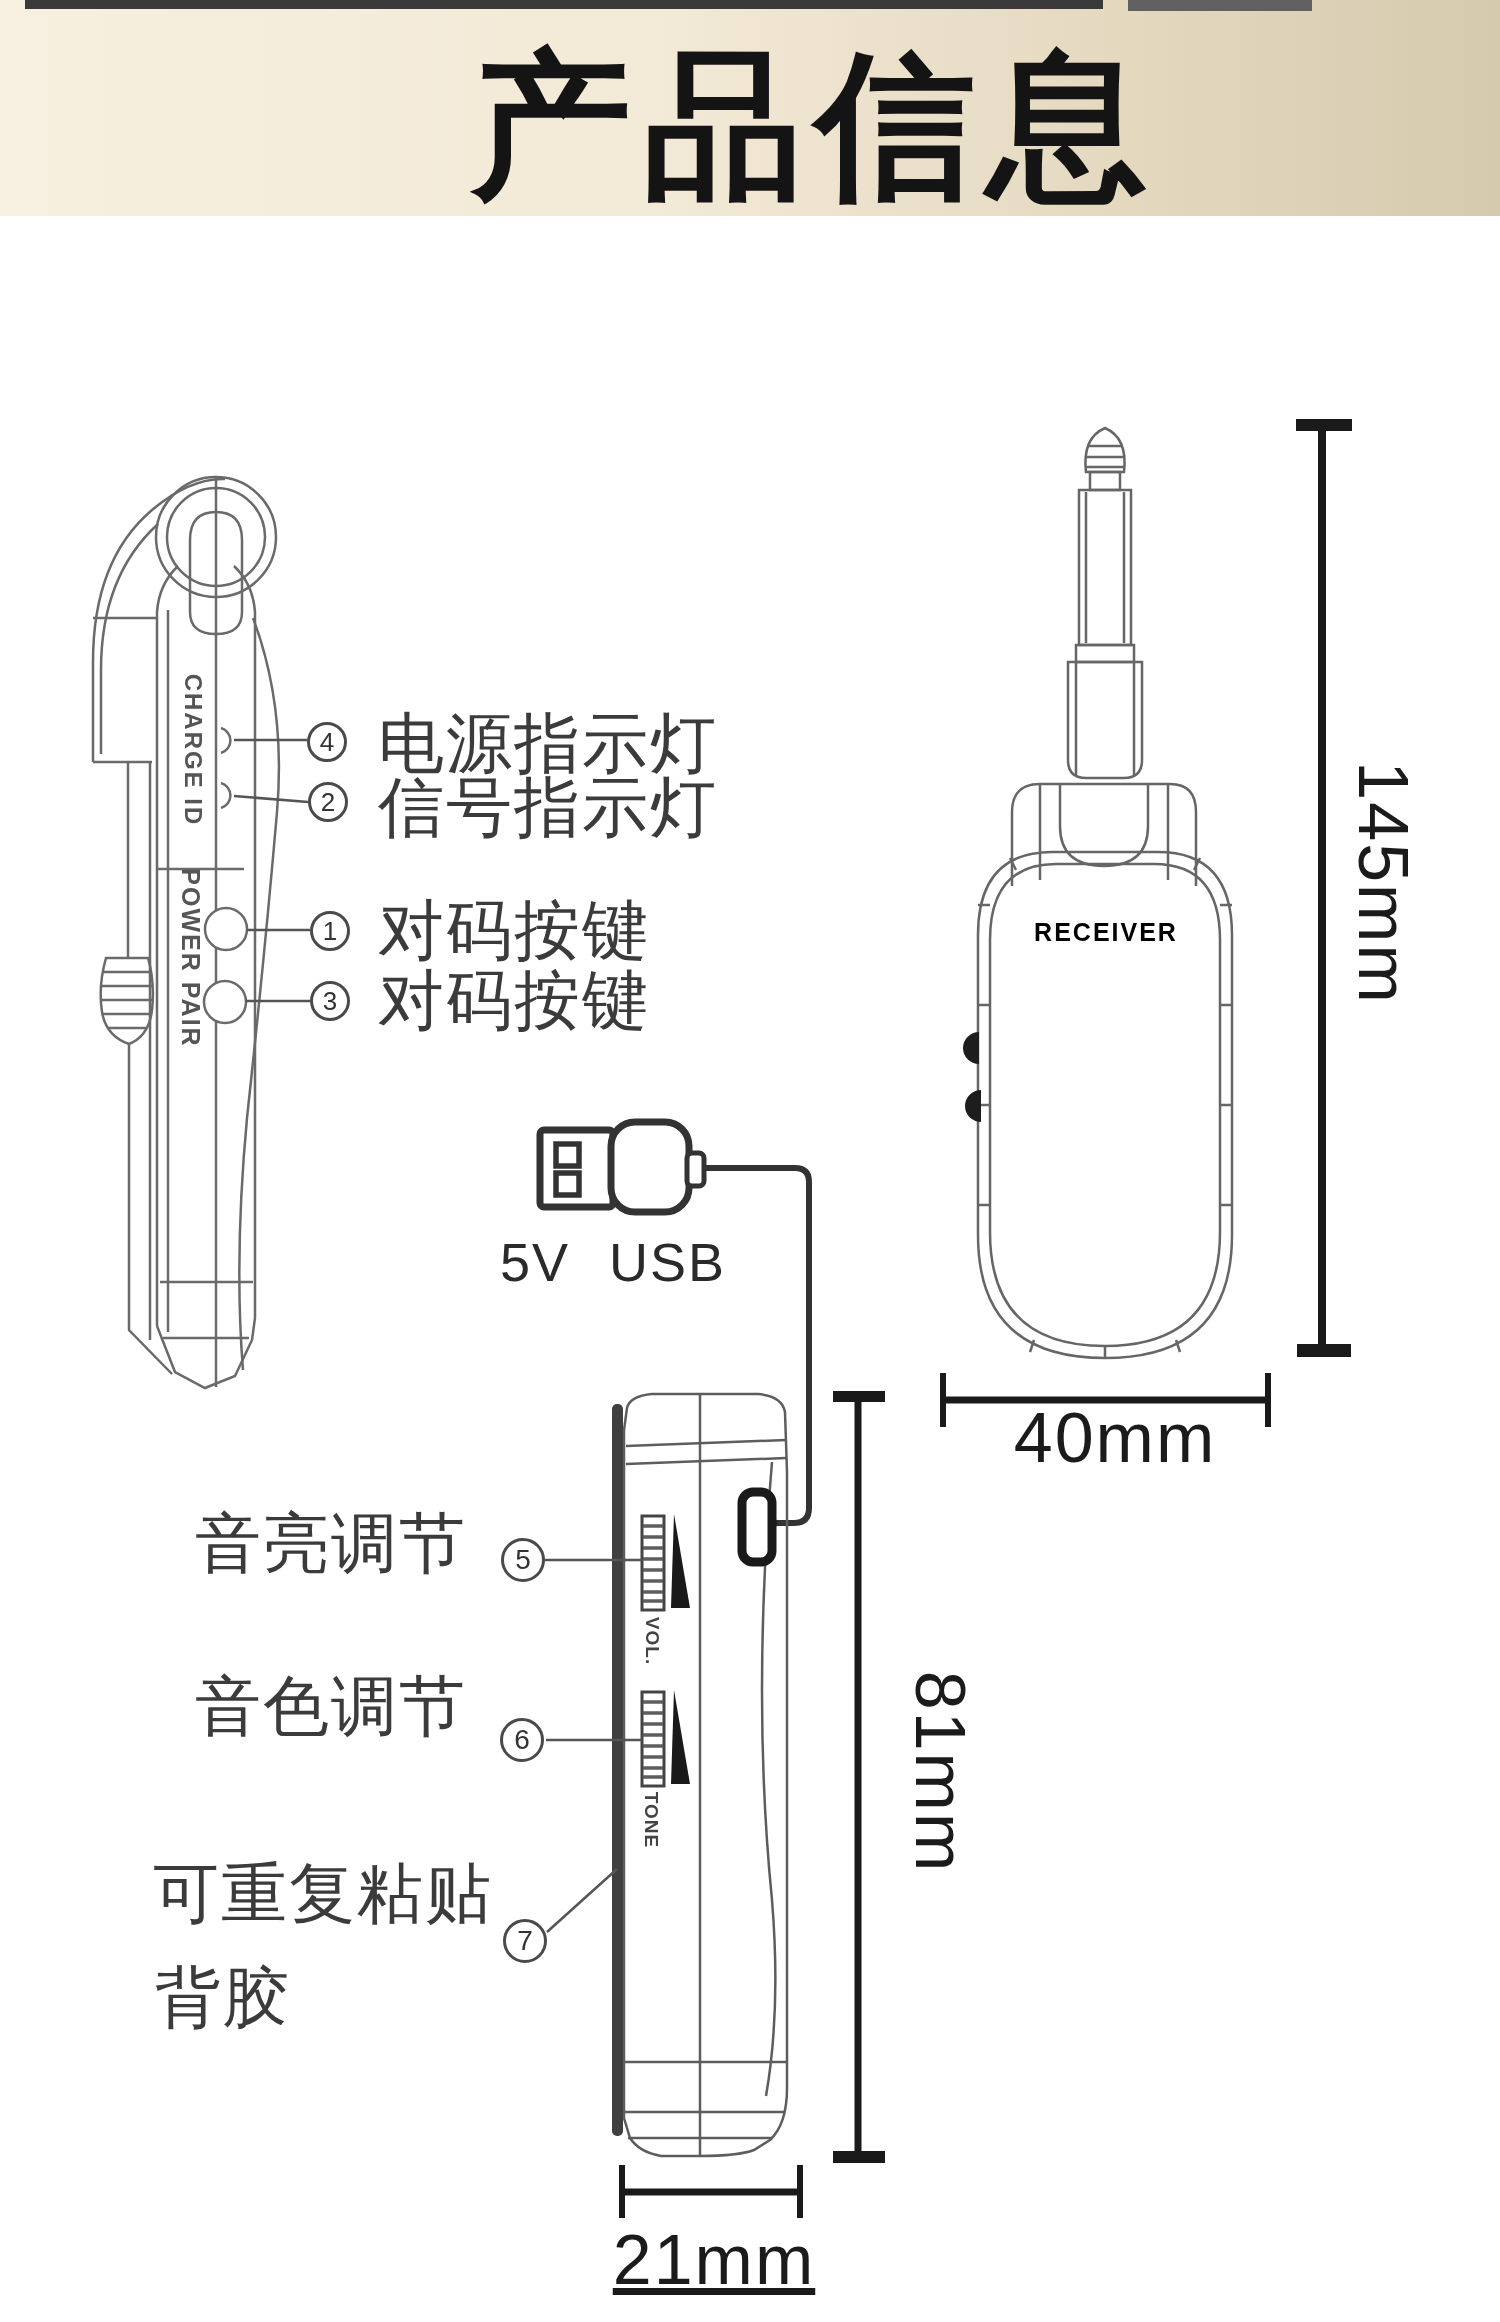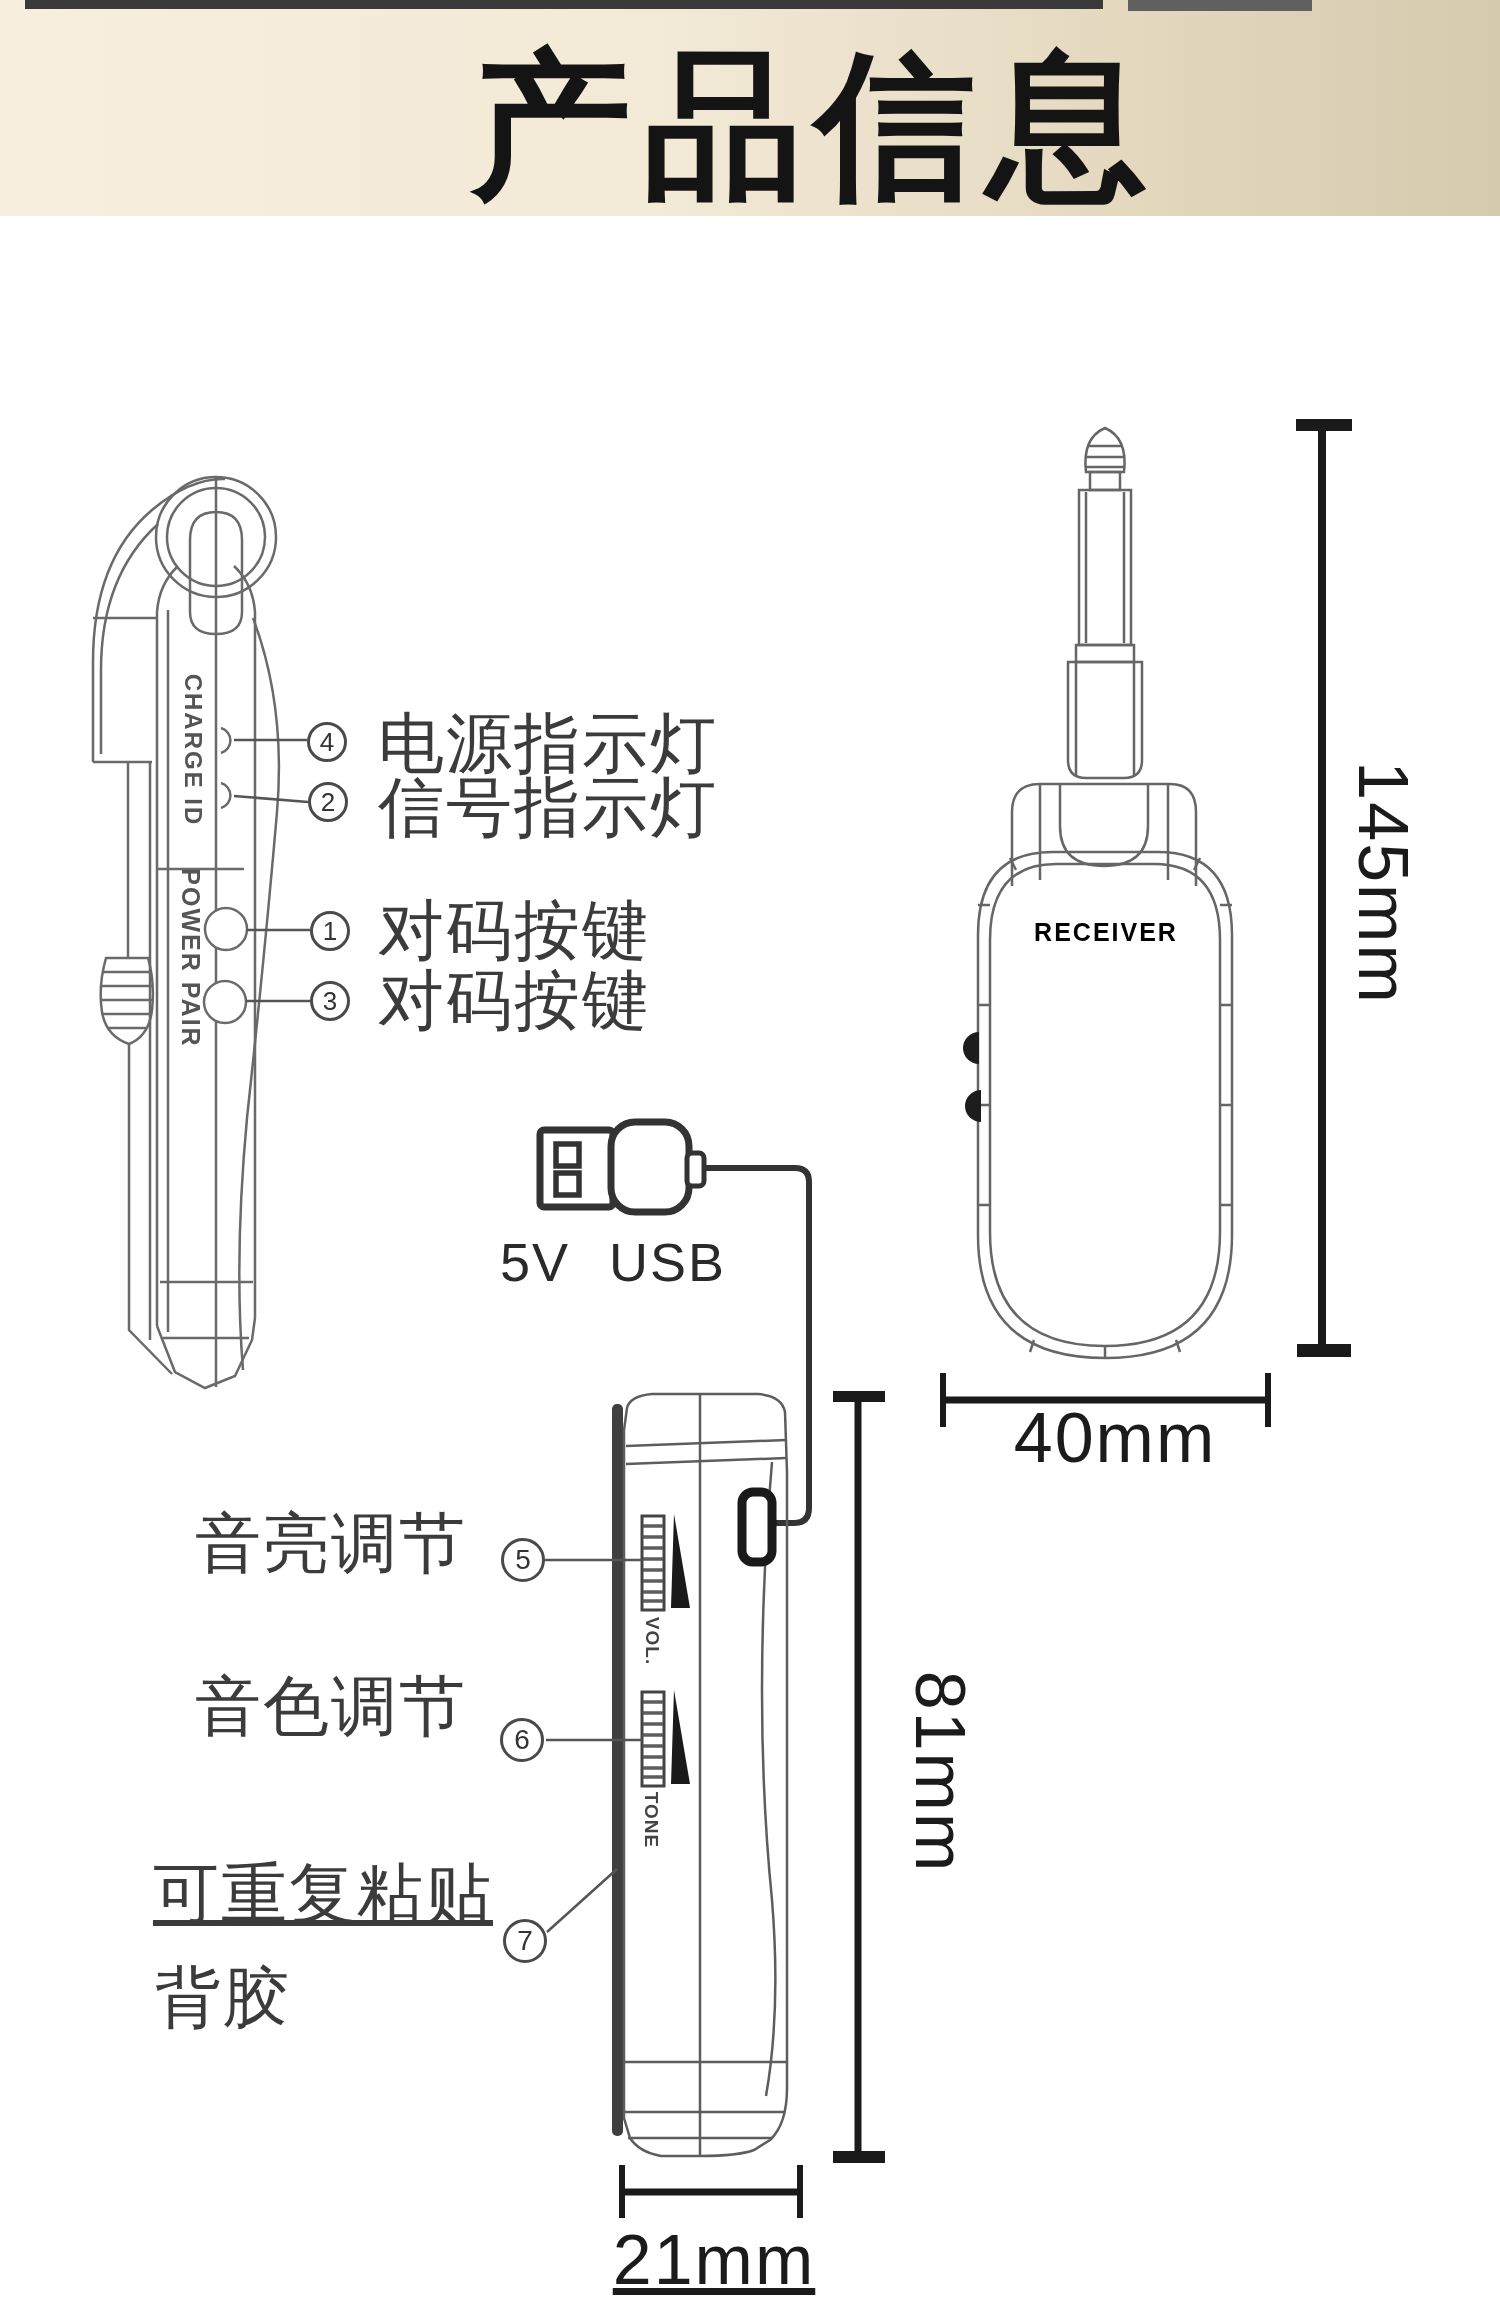--- a/index.html
+++ b/index.html
@@ -182,19 +182,19 @@
 
   <div class="abs devtext vert" style="left:652px;top:1641px;font-size:19px;letter-spacing:1px;color:#444;">VOL.</div>
   <div class="abs devtext vert" style="left:651px;top:1820px;font-size:19px;letter-spacing:1px;color:#444;">TONE</div>
 
   <div class="abs co co5" style="left:501px;top:1538px;">5</div>
   <div class="abs co co5" style="left:500px;top:1718px;">6</div>
   <div class="abs co co5" style="left:503px;top:1919px;">7</div>
 
   <div class="abs zh" style="left:195px;top:1544px;">音亮调节</div>
   <div class="abs zh" style="left:195px;top:1707px;">音色调节</div>
-  <div class="abs zh" style="left:153px;top:1894px;text-decoration:underline;">可重复粘贴</div>
+  <div class="abs zh" style="left:153px;top:1894px;">可重复粘贴</div>
   <div class="abs zh" style="left:155px;top:1998px;">背胶</div>
 
   <div class="abs dim vert" style="left:940px;top:1772px;">81mm</div>
   <div class="abs dim" style="left:714px;top:2260px;text-decoration:underline;">21mm</div>
 
 </div>
 
 </body></html>

